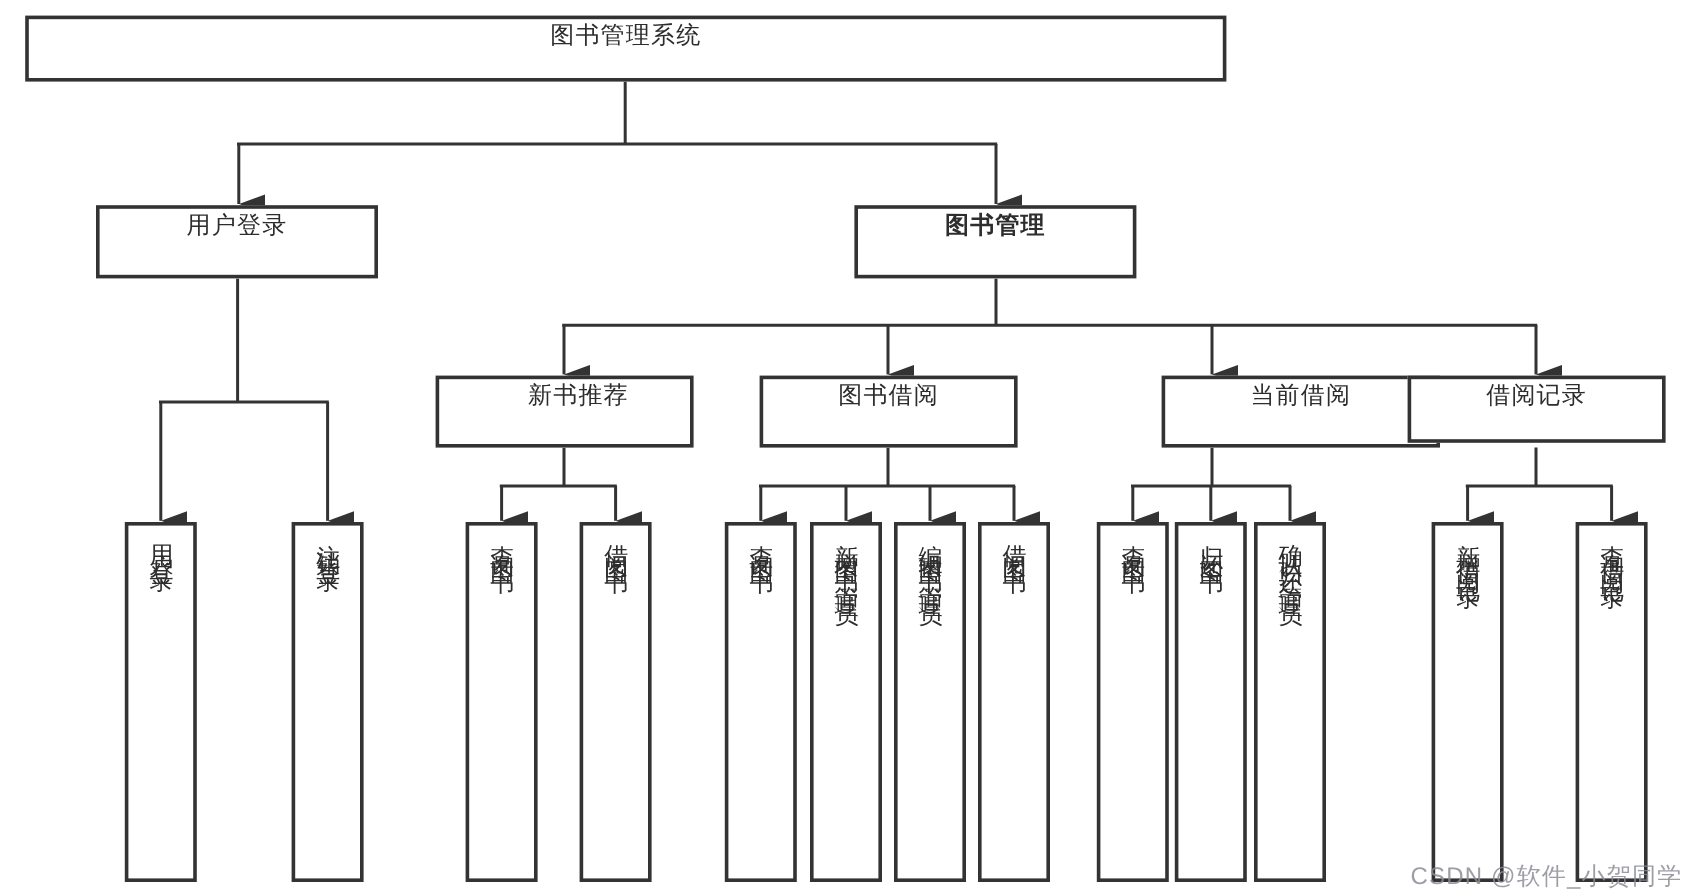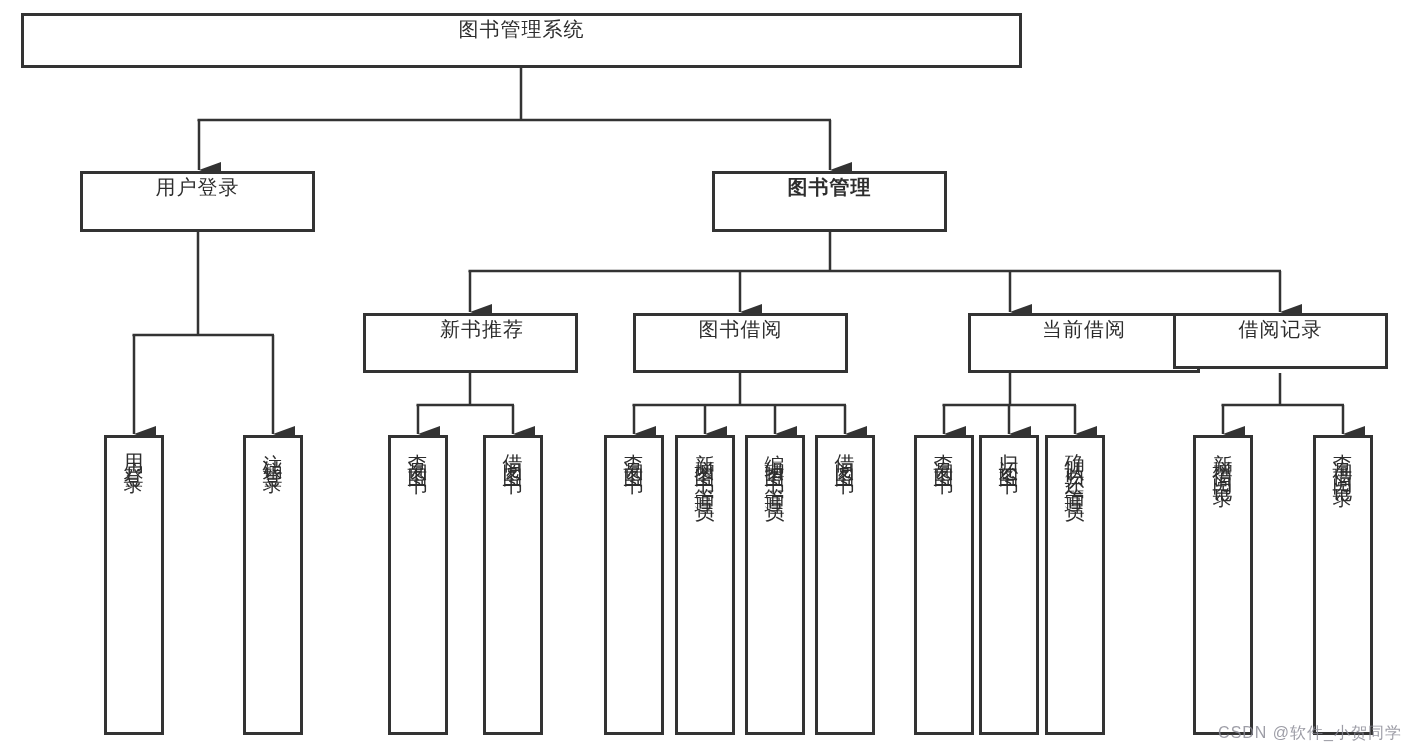--- a/index.html
+++ b/index.html
@@ -10,21 +10,21 @@
     position:absolute;box-sizing:border-box;background:#ffffff;
     border:3px solid #333333;display:flex;align-items:flex-start;justify-content:center;
     color:#2d2d2d;font-size:20px;letter-spacing:1px;
   }
   .leaf{border-width:3px;}
   .vtext{
     writing-mode:vertical-rl;text-orientation:mixed;
     letter-spacing:7px;line-height:1;white-space:nowrap;
   }
   .watermark{
-    position:absolute;right:3px;bottom:3px;font-size:16px;
+    position:absolute;right:3px;bottom:3px;font-size:20px;
     color:rgba(140,140,150,0.85);letter-spacing:1px;white-space:nowrap;
   }
 </style>
 </head>
 <body>
 
 <div id="canvas">
 
   <svg id="wires" viewBox="0 0 1405 747" xmlns="http://www.w3.org/2000/svg">
     <defs>

